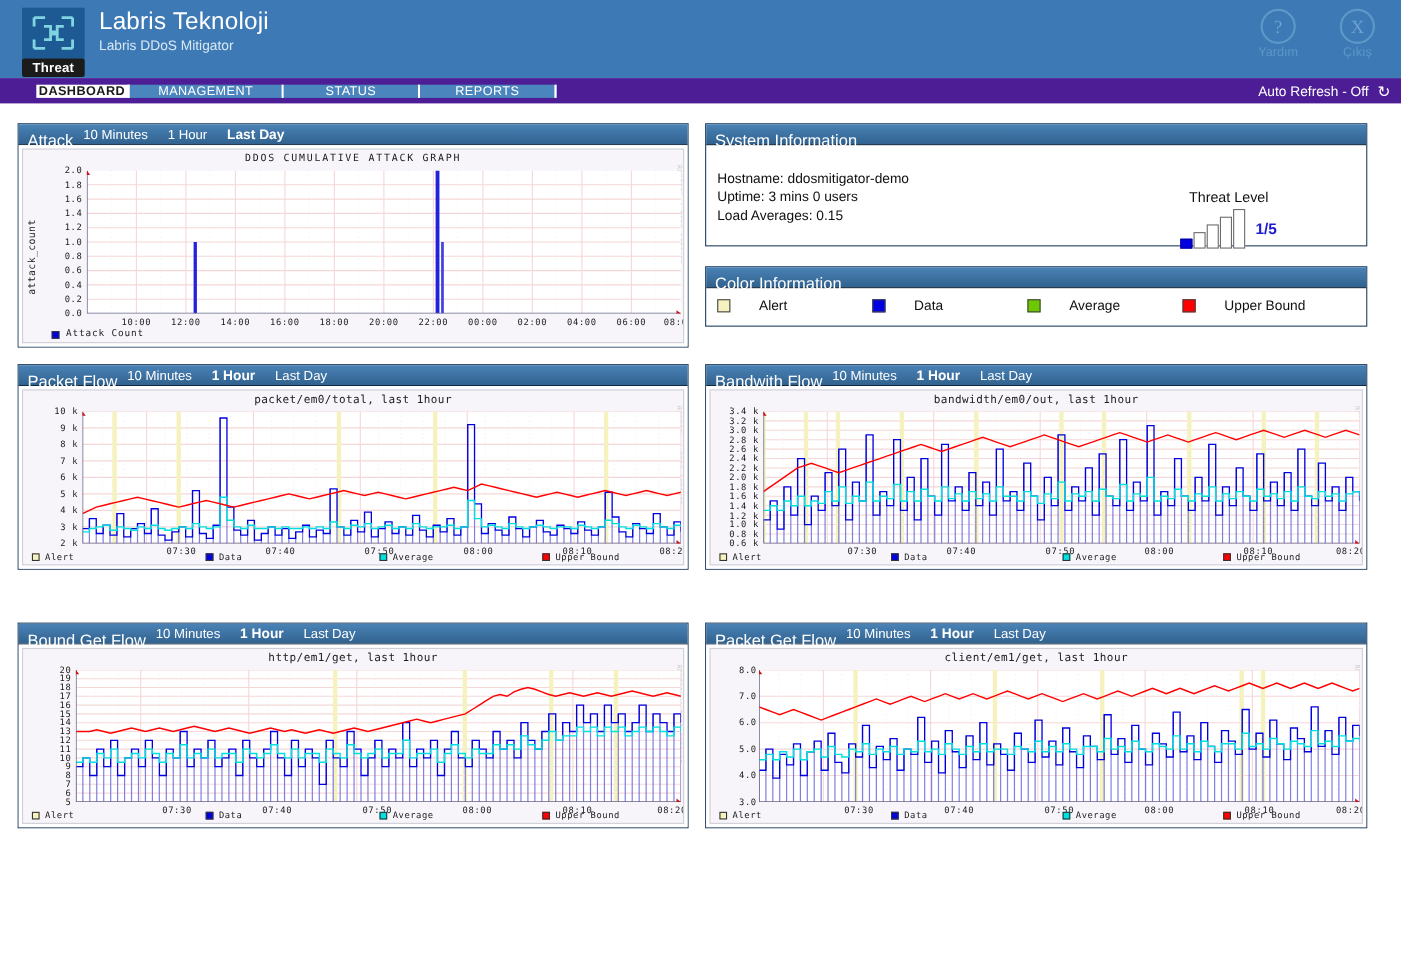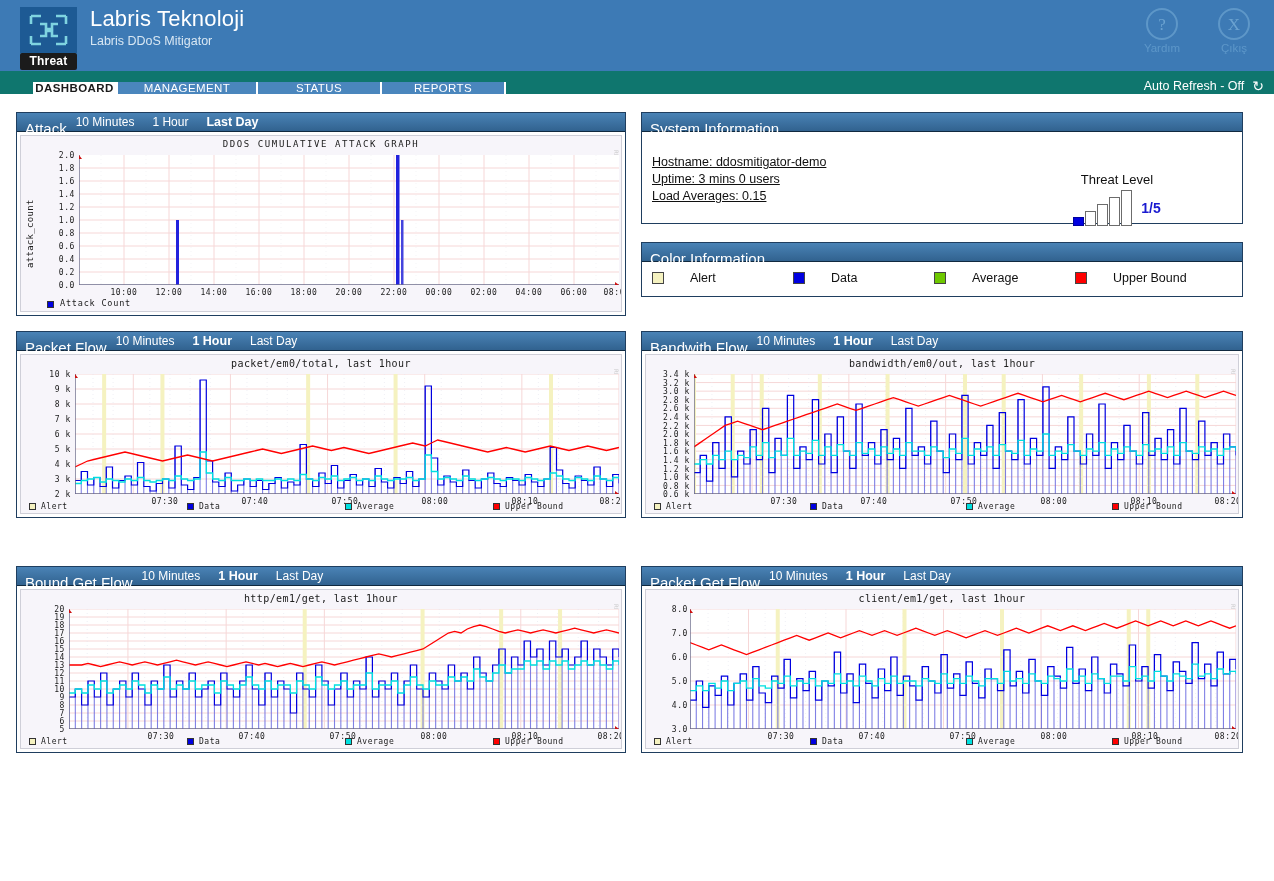--- a/index.html
+++ b/index.html
@@ -83,23 +83,23 @@
   }
   .hact-label {
     color: #5d97c9;
     font-size: 11.5px;
     margin-top: 2px;
   }
 
   
   .tabbar {
     height: 23px;
-    background: #0f766e;
+    background: #4c1d95;
     display: flex;
-    align-items: flex-end;
+    align-items: center;
     position: relative;
   }
   .tabbar-left-pad { width: 33px; background: #4a86bd; }
   .tab {
     width: 85px;
     color: #ffffff;
     font-size: 11.5px;
     letter-spacing: .4px;
     display: flex; align-items: center; justify-content: center;
     border-right: 2px solid #ffffff;
@@ -170,21 +170,20 @@
   
   .sysinfo {
     height: 100px;
     position: relative;
     padding: 22px 0 0 10px;
   }
   .sysinfo-lines {
     font-size: 12.5px;
     color: #101010;
     line-height: 17px;
-    text-decoration: underline;
   }
   .threat {
     position: absolute;
     right: 50px; top: 40px;
     width: 150px;
     text-align: center;
   }
   .threat-label {
     font-size: 13px; color: #101010;
     margin-bottom: 3px;

